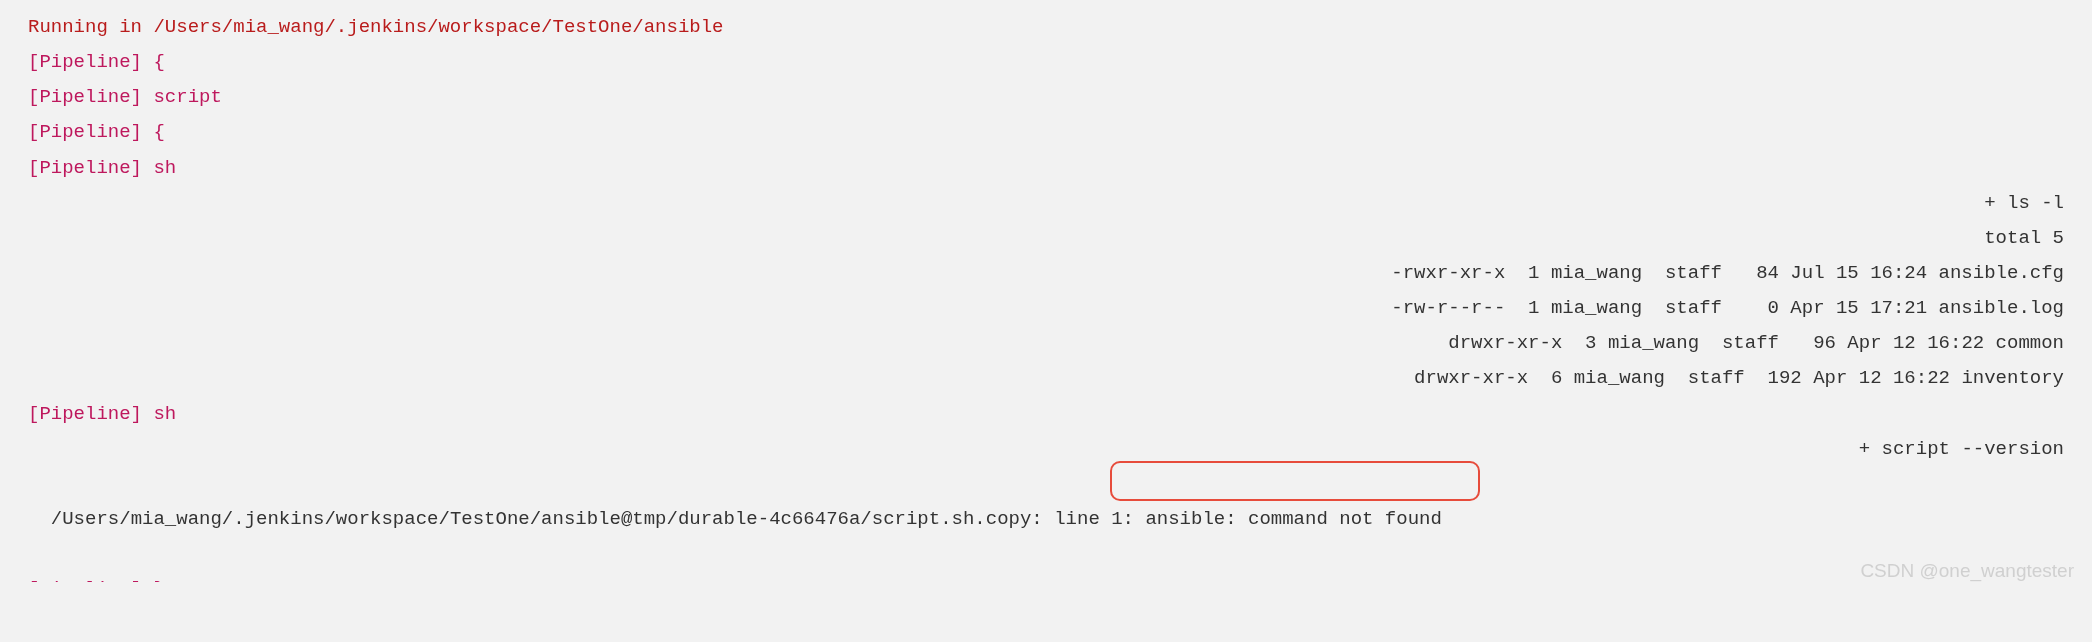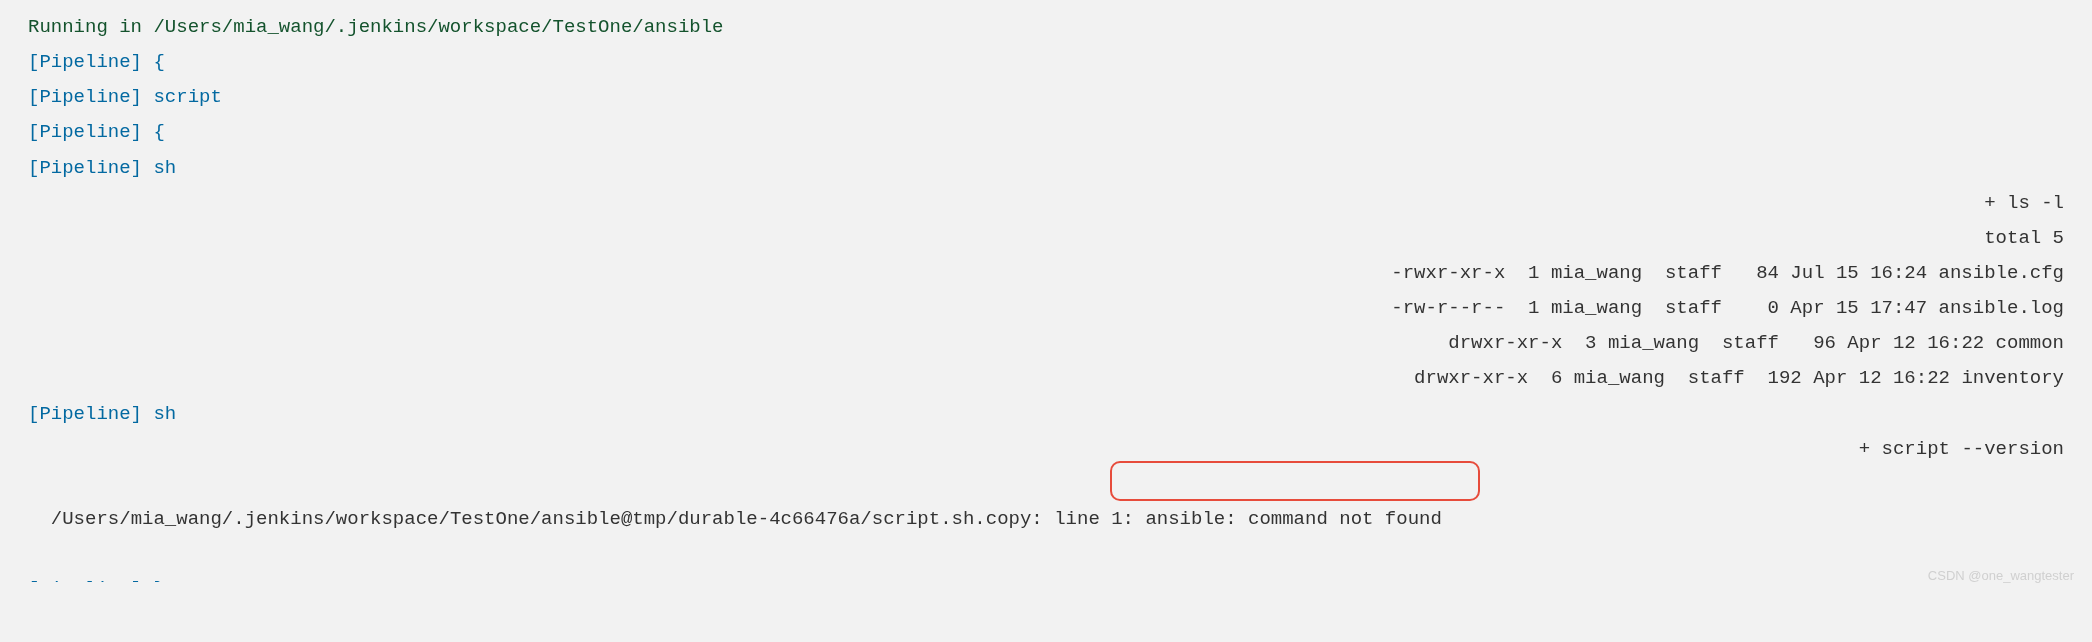--- a/index.html
+++ b/index.html
@@ -14,40 +14,40 @@
       padding: 10px 28px;
       color: #333;
       line-height: 1.85;
       position: relative;
     }
     .line {
       white-space: pre;
       display: block;
     }
     .prefix-gray {
-      color: #0369a1;
+      color: #be185d;
     }
     .text-normal {
-      color: #14532d;
+      color: #b91c1c;
     }
     .text-dark {
       color: #333;
       text-align: right;
     }
     .highlight-box {
       border: 2.5px solid #e74c3c;
       border-radius: 10px;
       position: absolute;
       padding: 2px 8px;
     }
     .watermark {
       position: absolute;
       right: 18px;
       bottom: 4px;
-      font-size: 13px;
+      font-size: 19px;
       color: #d0d0d0;
       font-family: Arial, sans-serif;
     }
     .error-line-wrapper {
       position: relative;
       white-space: pre;
     }
     .cutoff {
       color: #b0b0b0;
       white-space: pre;
@@ -59,21 +59,21 @@
 <body>
 
 <div class="line text-normal">Running in /Users/mia_wang/.jenkins/workspace/TestOne/ansible</div>
 <div class="line"><span class="prefix-gray">[Pipeline]</span><span class="prefix-gray"> {</span></div>
 <div class="line"><span class="prefix-gray">[Pipeline]</span><span class="prefix-gray"> script</span></div>
 <div class="line"><span class="prefix-gray">[Pipeline]</span><span class="prefix-gray"> {</span></div>
 <div class="line"><span class="prefix-gray">[Pipeline]</span><span class="prefix-gray"> sh</span></div>
 <div class="line text-dark">+ ls -l</div>
 <div class="line text-dark">total 5</div>
 <div class="line text-dark">-rwxr-xr-x  1 mia_wang  staff   84 Jul 15 16:24 ansible.cfg</div>
-<div class="line text-dark">-rw-r--r--  1 mia_wang  staff    0 Apr 15 17:47 ansible.log</div>
+<div class="line text-dark">-rw-r--r--  1 mia_wang  staff    0 Apr 15 17:21 ansible.log</div>
 <div class="line text-dark">drwxr-xr-x  3 mia_wang  staff   96 Apr 12 16:22 common</div>
 <div class="line text-dark">drwxr-xr-x  6 mia_wang  staff  192 Apr 12 16:22 inventory</div>
 <div class="line"><span class="prefix-gray">[Pipeline]</span><span class="prefix-gray"> sh</span></div>
 <div class="line text-dark">+ script --version</div>
 <div class="error-line-wrapper">
   <span class="text-dark">/Users/mia_wang/.jenkins/workspace/TestOne/ansible@tmp/durable-4c66476a/script.sh.copy: line 1</span><span class="text-dark">: ansible: command not found</span>
   <span class="highlight-box" style="left:1082px; top:-6px; width:370px; height:40px;"></span>
 </div>
 <div class="cutoff"><span class="prefix-gray">[Pipeline]</span><span class="prefix-gray"> }</span></div>
 

